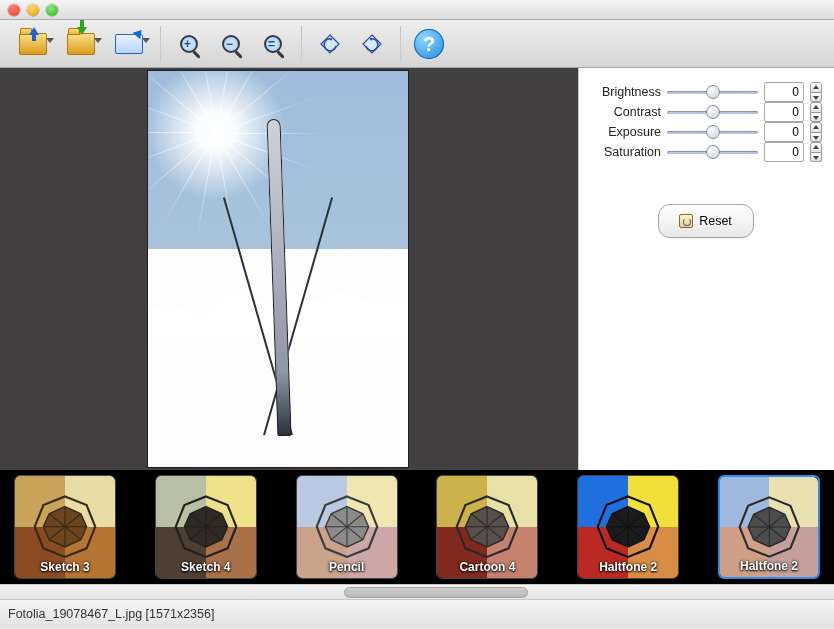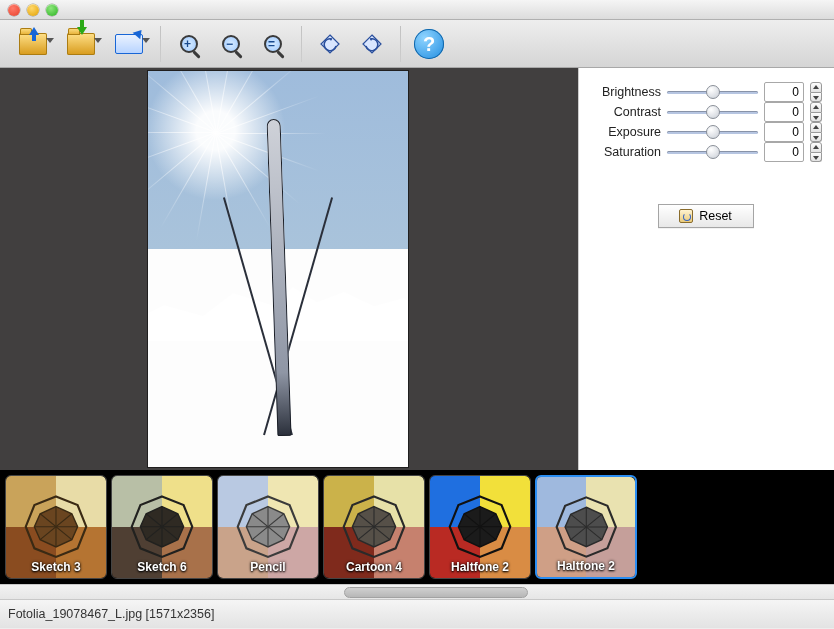--- a/index.html
+++ b/index.html
@@ -104,29 +104,29 @@
   .stepper { width:12px; height:20px; display:flex; flex-direction:column; }
   .stepper div{flex:1;border:1px solid #9a9a9a;background:linear-gradient(#fdfdfd,#e3e3e3);position:relative;}
   .stepper div:first-child{border-radius:3px 3px 0 0;}
   .stepper div:last-child{border-radius:0 0 3px 3px;border-top:none;}
   .stepper div:before{content:"";position:absolute;left:2px;top:2px;width:0;height:0;border-left:3px solid transparent;border-right:3px solid transparent;}
   .stepper div:first-child:before{border-bottom:4px solid #444;}
   .stepper div:last-child:before{border-top:4px solid #444;top:3px;}
 
   .reset-btn{
     margin: 30px auto 0; display:flex;align-items:center;justify-content:center;gap:6px;
-    width:96px;height:24px;border:1px solid #a5a5a5;border-radius:0;
+    width:96px;height:34px;border:1px solid #a5a5a5;border-radius:12px;
     background:linear-gradient(#ffffff,#e8e8e8);font-size:12.5px;
     box-shadow:0 1px 0 rgba(0,0,0,.05);
   }
   .reset-btn .ri{width:14px;height:14px;border:1px solid #8a6c2c;border-radius:2px;background:linear-gradient(#fff3d0,#eacb7b);position:relative;}
   .reset-btn .ri:after{content:"";position:absolute;left:3px;top:3px;width:6px;height:6px;border:1.2px solid #3765c2;border-radius:50%;border-top-color:transparent;}
 
   
-  .strip { height: 114px; background:#000; display:flex; align-items:center; gap:4px; padding:5px; overflow:hidden;}
+  .strip { height: 114px; background:#000; display:flex; align-items:center; gap:4px; padding:14px; overflow:hidden;justify-content:space-between;}
   .tile { position:relative; width:102px; height:104px; border:1px solid #444; border-radius:6px; overflow:hidden; flex:0 0 auto;}
   .tile.selected{ border:2px solid #2a8df2; }
   .tile .bg{position:absolute;inset:0;}
   .q{position:absolute;width:50%;height:50%;}
   .q.tl{left:0;top:0;} .q.tr{right:0;top:0;border-top-right-radius:5px;} .q.bl{left:0;bottom:0;} .q.br{right:0;bottom:0;}
   .tile .oct{
     position:absolute; inset:0; display:flex; align-items:center; justify-content:center;
   }
   .tile .oct svg{width:72%;height:72%;}
   .tile .cap{
@@ -336,21 +336,21 @@
           <polygon points="50,8 80,20 92,50 80,80 50,92 20,80 8,50 20,20" fill="none" stroke="#21211f" stroke-width="3"></polygon>
           <polygon points="50,22 72,32 80,50 72,68 50,78 28,68 20,50 28,32" fill="#2f2a23" stroke="#21211f" stroke-width="2"></polygon>
           <g stroke="#21211f" stroke-width="1.5">
             <line x1="50" y1="22" x2="50" y2="78"></line>
             <line x1="20" y1="50" x2="80" y2="50"></line>
             <line x1="28" y1="32" x2="72" y2="68"></line>
             <line x1="72" y1="32" x2="28" y2="68"></line>
           </g>
         </svg>
       </div>
-      <div class="cap">Sketch 6</div>
+      <div class="cap">Sketch 4</div>
     </div>
     <div class="tile">
       <div class="bg">
         <div class="q tl" style="background:#b9c9e2"></div>
         <div class="q tr" style="background:#efe6b2"></div>
         <div class="q bl" style="background:#c9a38a"></div>
         <div class="q br" style="background:#cda7a5"></div>
       </div>
       <div class="oct">
         <svg viewBox="0 0 100 100">

